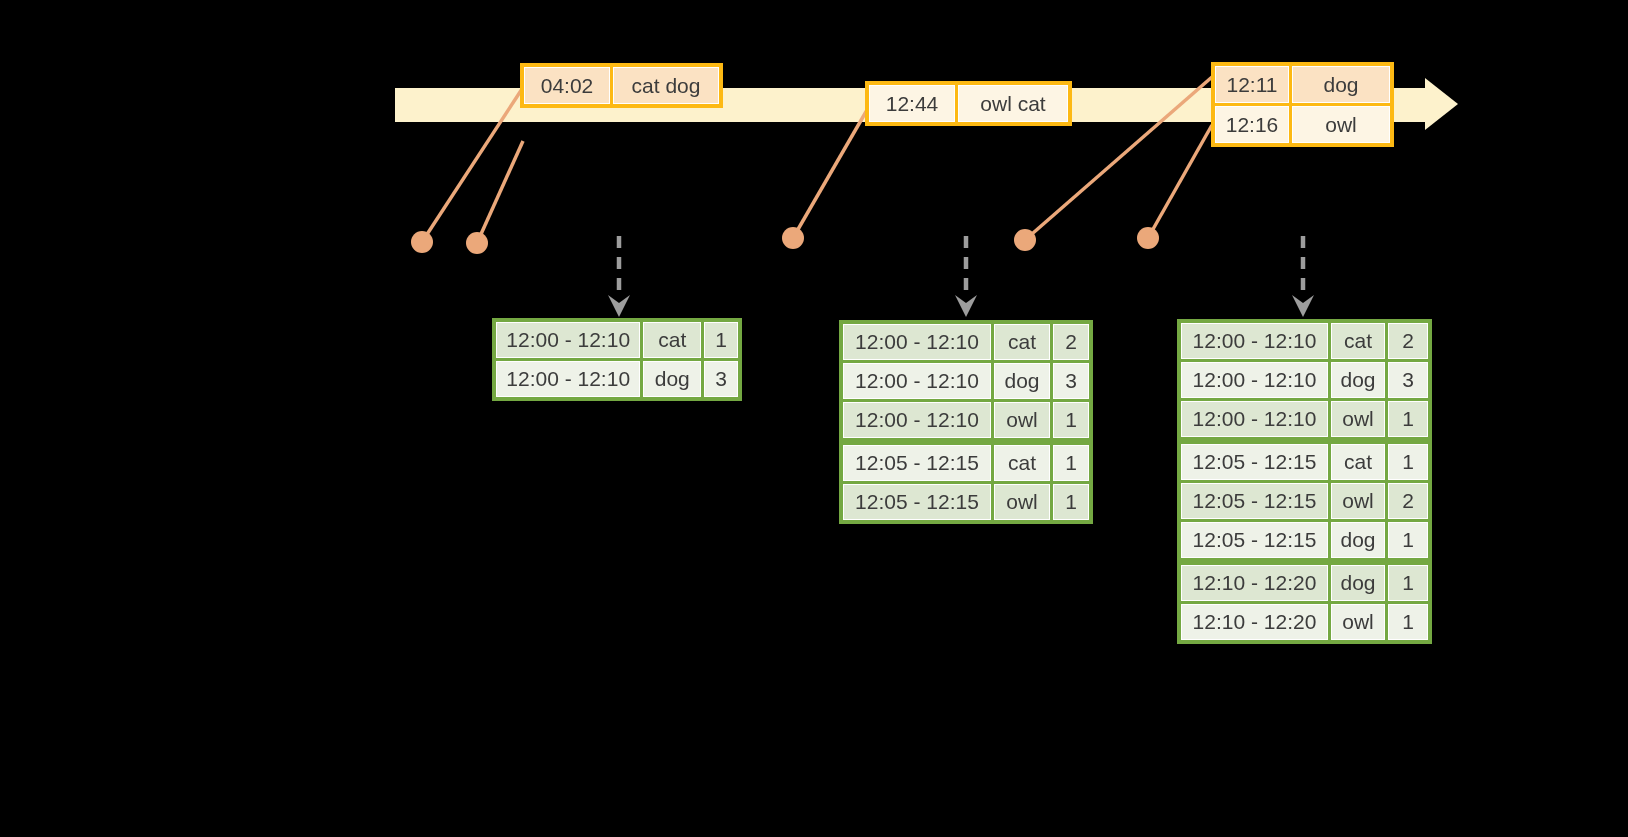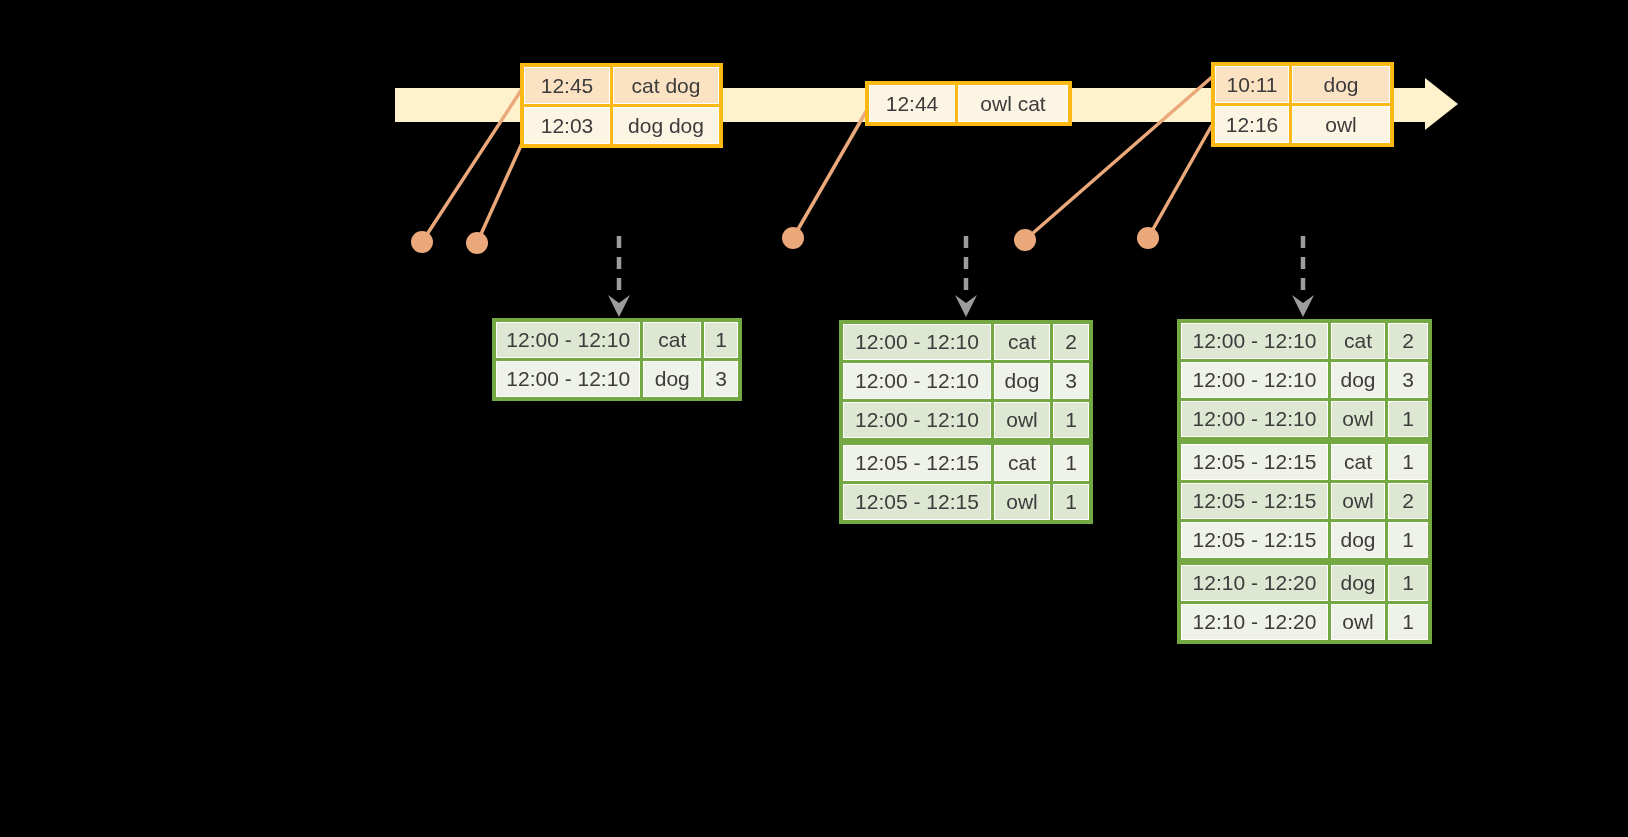--- a/index.html
+++ b/index.html
@@ -86,39 +86,35 @@
     </g>
     <g fill="#9d9d9d">
       <path d="M608,295 L619,317 L630,295 L619,303 Z"></path>
       <path d="M955,295 L966,317 L977,295 L966,303 Z"></path>
       <path d="M1292,295 L1303,317 L1314,295 L1303,303 Z"></path>
     </g>
   </svg>
 
   <div class="dtable etable et1">
       <div class="trow">
-        <div class="tcell c0">12:45</div>
+        <div class="tcell c0">04:02</div>
         <div class="tcell c1">cat dog</div>
-      </div>
-      <div class="trow">
-        <div class="tcell c0">12:03</div>
-        <div class="tcell c1">dog dog</div>
       </div>
     </div>
 
   <div class="dtable etable et2 alt">
       <div class="trow">
         <div class="tcell c0">12:44</div>
         <div class="tcell c1">owl cat</div>
       </div>
     </div>
 
   <div class="dtable etable et3">
       <div class="trow">
-        <div class="tcell c0">10:11</div>
+        <div class="tcell c0">12:11</div>
         <div class="tcell c1">dog</div>
       </div>
       <div class="trow">
         <div class="tcell c0">12:16</div>
         <div class="tcell c1">owl</div>
       </div>
     </div>
 
   <div class="dtable rtable rt1">
       <div class="trow">

